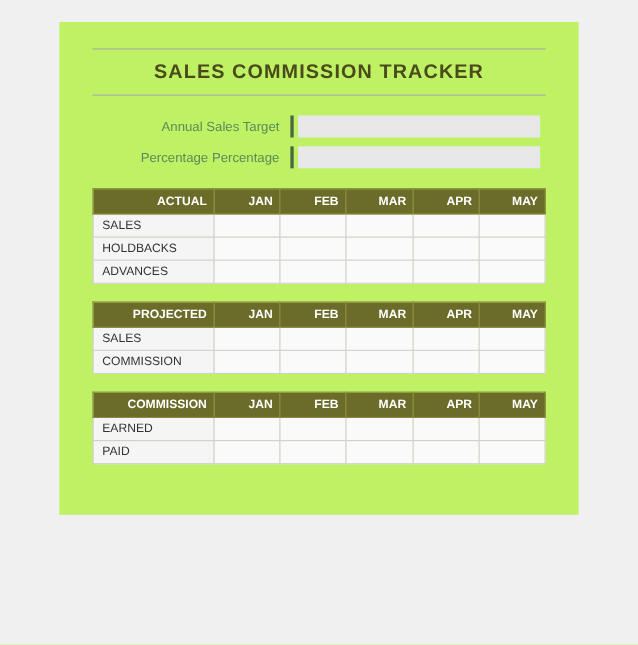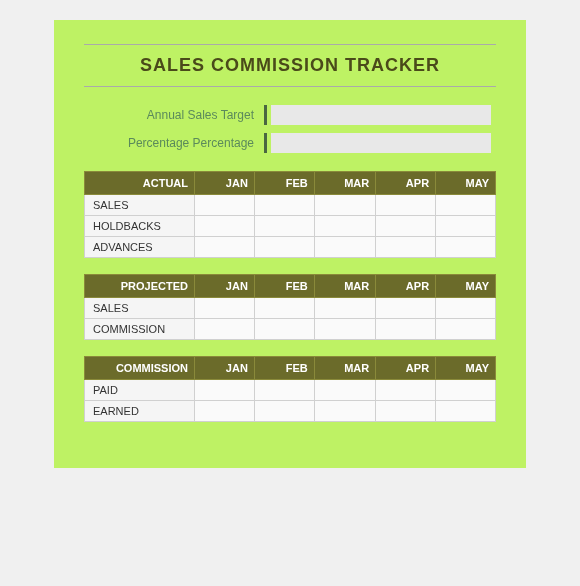--- a/index.html
+++ b/index.html
@@ -205,29 +205,29 @@
               <th>COMMISSION</th>
               <th>JAN</th>
               <th>FEB</th>
               <th>MAR</th>
               <th>APR</th>
               <th>MAY</th>
             </tr>
           </thead>
           <tbody>
             <tr class="data-row">
+              <td>EARNED</td>
+              <td></td>
+              <td></td>
+              <td></td>
+              <td></td>
+              <td></td>
+            </tr>
+            <tr class="data-row">
               <td>PAID</td>
-              <td></td>
-              <td></td>
-              <td></td>
-              <td></td>
-              <td></td>
-            </tr>
-            <tr class="data-row">
-              <td>EARNED</td>
               <td></td>
               <td></td>
               <td></td>
               <td></td>
               <td></td>
             </tr>
           </tbody>
         </table>
       </div>
     </div>

